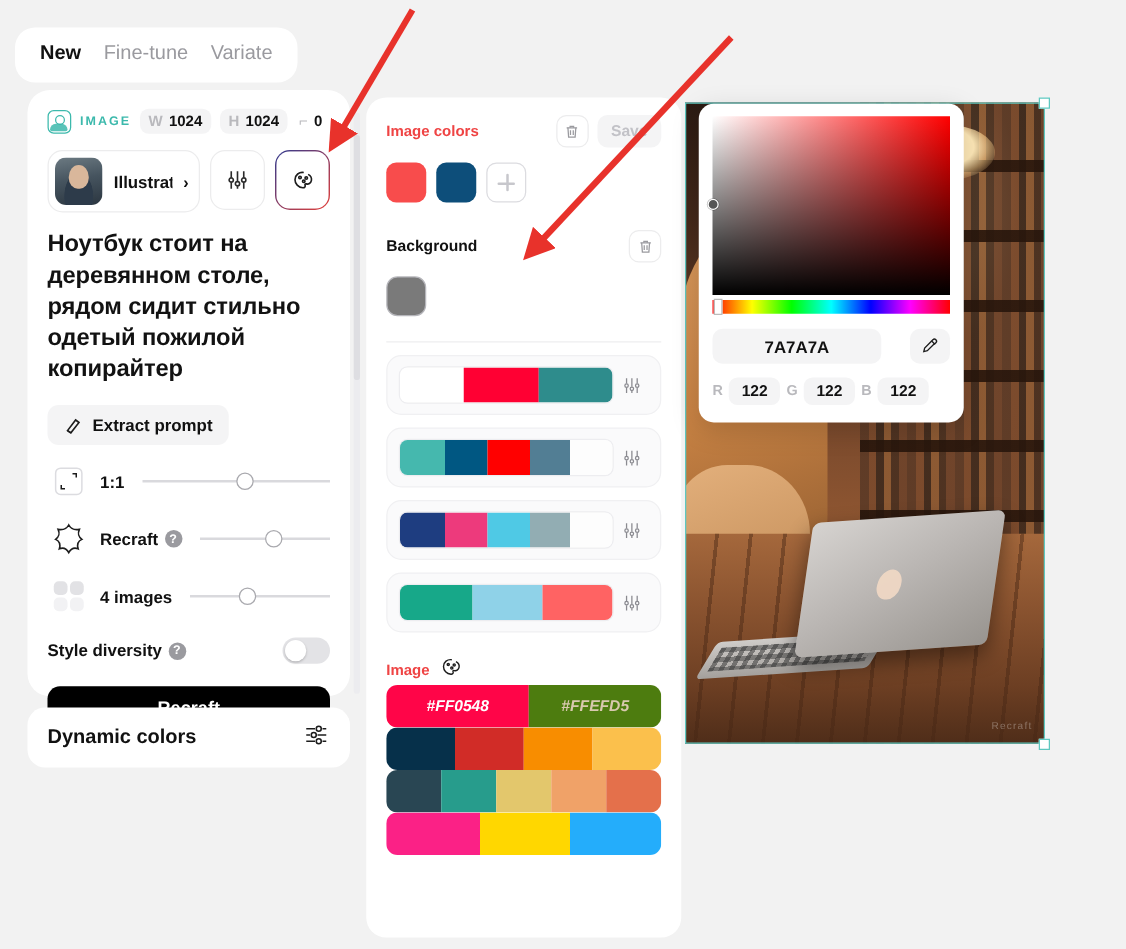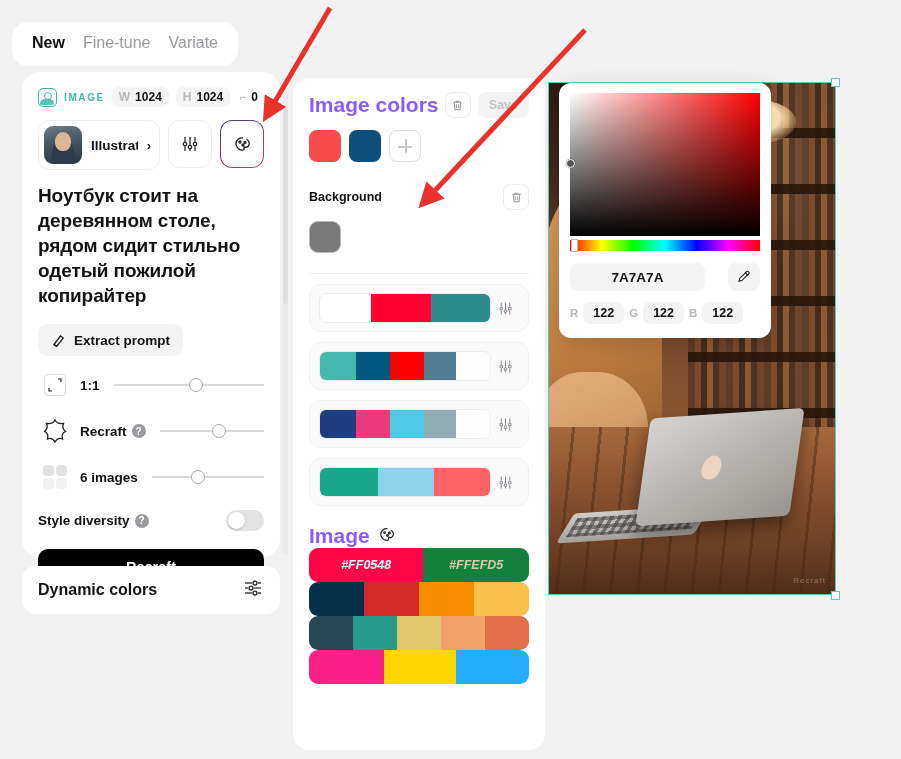--- a/index.html
+++ b/index.html
@@ -134,21 +134,21 @@
   .left-scroll-track {
     position:absolute; left:283px; top:90px; width:5px; height:465px;
     background:#ececef; border-radius:3px; z-index:6;
   }
 
   
   .colors-card {
     position:absolute; left:293px; top:78px; width:252px; height:672px;
     background:#fff; border-radius:16px; padding: 14px 16px; z-index: 8;
   }
-  .sec-title { font-size:21px; font-weight:700; color:#8b5cf6;text-align:right; }
+  .sec-title { font-size:12px; font-weight:700; color:#ef4444;text-align:right; }
   .colors-head { display:flex; align-items:center; }
   .icon-btn {
     width:26px;height:26px;border-radius:8px;border:1px solid #ececed;background:#fff;
     display:flex;align-items:center;justify-content:center;cursor:pointer; flex:none;
   }
   .save-btn {
     height:26px; border-radius:8px; background:#f4f4f5; color:#c2c2c7;
     font-size:12.5px;font-weight:700; display:flex;align-items:center;justify-content:center;
     padding: 0 11px; margin-left:7px; cursor:pointer;
   }
@@ -371,21 +371,21 @@
     
     <div class="opt-row">
       <span class="opt-ico">
         <svg width="30" height="30" viewBox="0 0 30 30">
           <rect x="3" y="3" width="11" height="11" rx="4" fill="#e2e2e5"></rect>
           <rect x="16" y="3" width="11" height="11" rx="4" fill="#e2e2e5"></rect>
           <rect x="3" y="16" width="11" height="11" rx="4" fill="#f2f2f4"></rect>
           <rect x="16" y="16" width="11" height="11" rx="4" fill="#f2f2f4"></rect>
         </svg>
       </span>
-      <span class="opt-label">6 images</span>
+      <span class="opt-label">4 images</span>
       <span class="slider">
         <span class="track"></span>
         <span class="knob" style="left:35%"></span>
       </span>
     </div>
 
     <div class="diversity">
       <span class="opt-label" style="margin-left:0">
         <span>Style diversity</span>
         <span class="qmark">?</span>
@@ -567,21 +567,21 @@
           <path d="M14.5 5.5c2 1 3 3 2.6 5-0.4 2-2.4 3.2-4 2.6-1-0.4-1.4 0.3-1 1.2 0.4 1-0.5 2-1.8 1.9C6.6 16 4 13 4 9.7 4 6 7.4 3.3 11 4"></path>
           <circle cx="8" cy="8" r=".9"></circle>
             <circle cx="11" cy="11" r=".9"></circle>
             <circle cx="13" cy="8.4" r=".9"></circle>
         </svg>
       </span>
     </div>
 
     <div class="more-strip">
       <i style="background:#FF0548;width:52%;color:#FFFFFF">#FF0548</i>
-      <i style="background:#15803d;width:48%;color:#D8C9AE">#FFEFD5</i>
+      <i style="background:#4d7c0f;width:48%;color:#D8C9AE">#FFEFD5</i>
     </div>
 
     <div class="more-strip">
       <i style="background:#06304A;width:25%"></i>
         <i style="background:#D12C27;width:25%"></i>
         <i style="background:#F88D00;width:25%"></i>
         <i style="background:#FBC04C;width:25%"></i>
     </div>
 
     <div class="more-strip">

